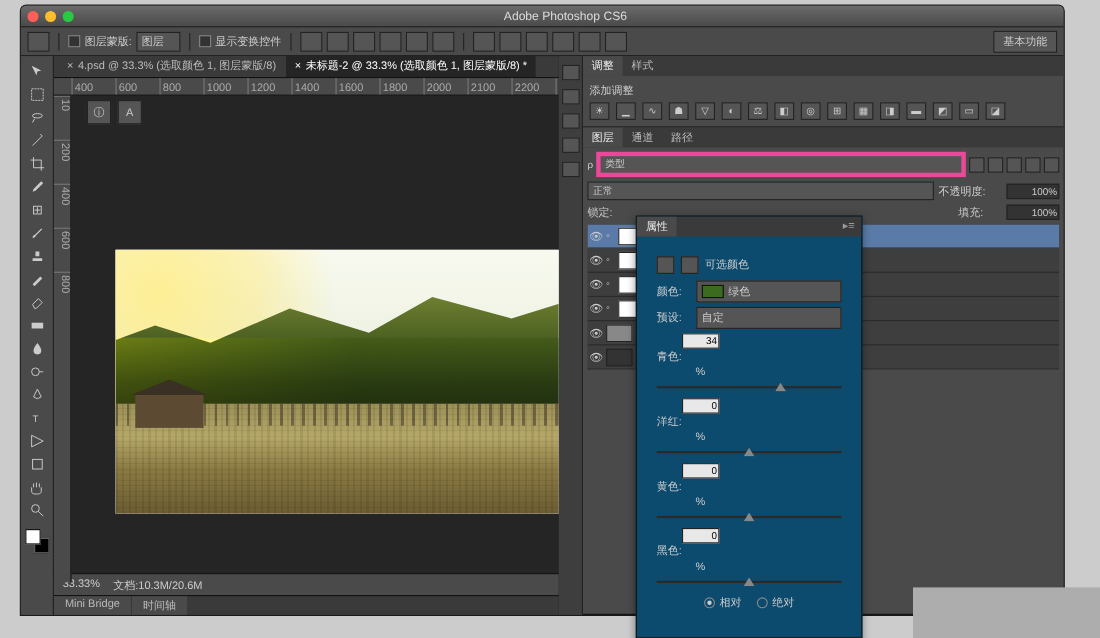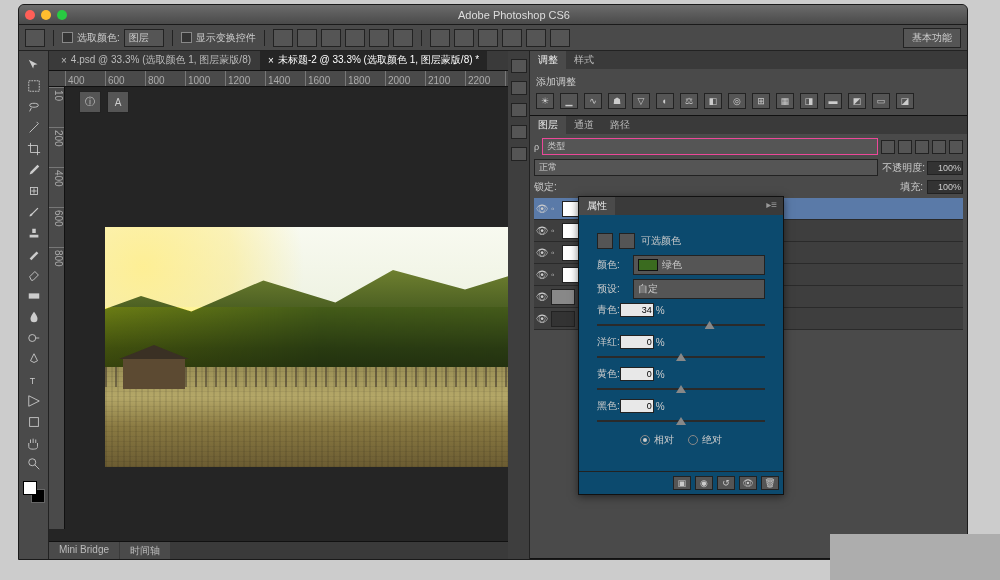--- a/index.html
+++ b/index.html
@@ -55,47 +55,47 @@
 .rightWrap { flex: 1; display: flex; }
 .panelCol { flex: 1; display: flex; flex-direction: column; }
 .panel { border-bottom: 1px solid #111; background: #4a4a4a; }
 .panelTabs { display: flex; background: #3a3a3a; height: 18px; }
 .panelTabs .ptab { padding: 2px 8px; color: #bbb; cursor: pointer; }
 .panelTabs .ptab.active { background: #4a4a4a; color: #eee; }
 .panelBody { padding: 6px; color: #ccc; }
 .adjIcons { display: flex; flex-wrap: wrap; gap: 6px; }
 .adjIcons span { width: 18px; height: 16px; background: #555; border: 1px solid #222; display: flex; align-items: center; justify-content: center; color: #ccc; font-size: 9px; }
 .layerFilters { display: flex; gap: 3px; align-items: center; margin-bottom: 4px; }
-.layerFilters .dd2 { flex: 1; background: #555; border: 1px solid #ec4899; color: #ccc; padding: 1px 4px; font-size: 9px; }
+.layerFilters .dd2 { flex: 1; background: #555; border: 4px solid #ec4899; color: #ccc; padding: 1px 4px; font-size: 9px; }
 .layerFilters .fbtn { width: 14px; height: 14px; background: #555; border: 1px solid #222; }
 .layerRow2 { display: flex; align-items: center; gap: 4px; margin-bottom: 4px; }
 .layerRow2 .dd2 { background: #555; border: 1px solid #222; color: #ccc; padding: 1px 4px; font-size: 9px; flex: 1; }
 .layerRow2 .pct { display: flex; align-items: center; gap: 2px; }
-.layerRow2 input { width: 36px; background: #333; border: 1px solid #222; color: #ccc; font-size: 9px; text-align: right; padding: 1px; }
+.layerRow2 input { width: 48px; background: #333; border: 1px solid #222; color: #ccc; font-size: 9px; text-align: right; padding: 1px; margin-left: 17px; }
 .layerList { background: #3e3e3e; max-height: 160px; overflow: hidden; }
 .layer { display: flex; align-items: center; height: 22px; border-bottom: 1px solid #2a2a2a; padding: 0 2px; gap: 3px; }
 .layer.sel { background: #5a7aa8; }
 .layer .eye { width: 12px; height: 12px; display: flex; align-items: center; justify-content: center; color: #ccc; }
 .layer .thumb { width: 24px; height: 16px; background: #fff; border: 1px solid #222; }
 .layer .thumb.gray { background: #888; }
 .layer .thumb.dark { background: #333; }
 .layer .lname { color: #eee; font-size: 9px; flex: 1; overflow: hidden; white-space: nowrap; }
 .propsPanel { position: absolute; left: 578px; top: 196px; width: 206px; background: #0c4a6e; border: 1px solid #111; box-shadow: 0 2px 8px rgba(0,0,0,0.5); z-index: 10; }
 .propsPanel .panelTabs { height: 18px; }
 .propsBody { padding: 18px; color: #ccc; }
 .propsBody .hdr { display: flex; align-items: center; gap: 6px; margin-bottom: 6px; }
 .propsBody .hdr .ic { width: 16px; height: 16px; background: #555; border: 1px solid #222; }
 .propsRow { display: flex; align-items: center; gap: 4px; margin-bottom: 4px; }
 .propsRow .plbl { width: 32px; font-size: 10px; }
 .propsRow .pdd { flex: 1; background: #555; border: 1px solid #222; color: #ccc; padding: 2px 4px; font-size: 10px; display: flex; align-items: center; gap: 4px; }
 .propsRow .swatch { width: 20px; height: 12px; background: #3a6b1f; border: 1px solid #111; }
 .sliderRow { margin-bottom: 4px; }
 .sliderRow .top { display: flex; justify-content: flex-start; align-items: center; }
 .sliderRow .top .slbl { font-size: 10px; }
-.sliderRow .top .val { display: flex; align-items: center; gap: 2px; }
+.sliderRow .top .val { display: flex; align-items: center; gap: 16px; flex-direction: column; }
 .sliderRow .top input { width: 34px; background: #e8e8e8; border: 1px solid #222; color: #000; font-size: 9px; text-align: right; padding: 1px; }
 .sliderRow .track { position: relative; height: 12px; margin-top: 2px; }
 .sliderRow .track::before { content: ""; position: absolute; left: 0; right: 0; top: 5px; height: 2px; background: #2a2a2a; }
 .sliderRow .thumbT { position: absolute; top: 2px; width: 10px; height: 8px; background: #888; left: 50%; transform: translateX(-50%); clip-path: polygon(50% 0, 100% 100%, 0 100%); }
 .radioRow { display: flex; justify-content: center; gap: 14px; margin: 6px 0; }
 .radioRow label { display: flex; align-items: center; gap: 4px; font-size: 10px; color: #ccc; }
 .radioRow .r { width: 10px; height: 10px; border-radius: 50%; border: 1px solid #888; display: inline-flex; align-items: center; justify-content: center; }
 .radioRow .r.on::after { content: ""; width: 4px; height: 4px; background: #ccc; border-radius: 50%; }
 .propsFoot { display: flex; justify-content: flex-end; gap: 4px; padding: 4px; border-top: 1px solid #222; }
 .propsFoot span { width: 18px; height: 14px; background: #555; border: 1px solid #222; display: flex; align-items: center; justify-content: center; color: #ccc; font-size: 9px; }
@@ -112,21 +112,21 @@
       <span class="tl-y"></span>
       <span class="tl-g"></span>
     </div>
     <div class="title">Adobe Photoshop CS6</div>
   </div>
 
   <div class="optionsbar">
     <span class="iconbox"></span>
     <span class="sep"></span>
     <span class="chk"></span>
-    <span class="lbl">选取颜色:</span>
+    <span class="lbl">图层蒙版:</span>
     <span class="dd">图层</span>
     <span class="sep"></span>
     <span class="chk"></span>
     <span class="lbl">显示变换控件</span>
     <span class="sep"></span>
     <span class="iconbox"></span>
     <span class="iconbox"></span>
     <span class="iconbox"></span>
     <span class="iconbox"></span>
     <span class="iconbox"></span>
@@ -295,20 +295,24 @@
           <div class="landscape">
             <div class="sky"></div>
             <div class="sunhaze"></div>
             <div class="hills"></div>
             <div class="trees-front"></div>
             <div class="ground"></div>
             <div class="fence"></div>
             <div class="cabin"></div>
           </div>
         </div>
+      </div>
+      <div class="statusbar">
+        <span>33.33%</span>
+        <span>文档:10.3M/20.6M</span>
       </div>
       <div class="bottomTabs">
         <div class="btab">Mini Bridge</div>
         <div class="btab">时间轴</div>
       </div>
     </div>
 
     <div class="rightWrap">
       <div class="iconStrip">
         <span></span>

